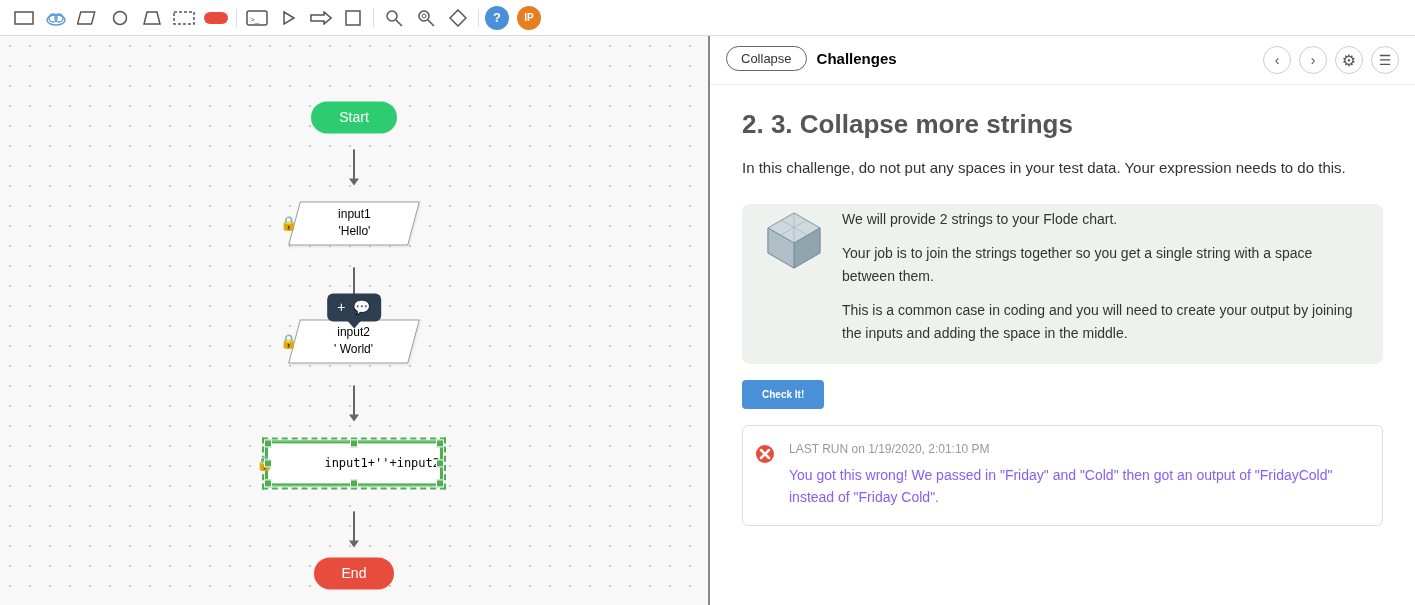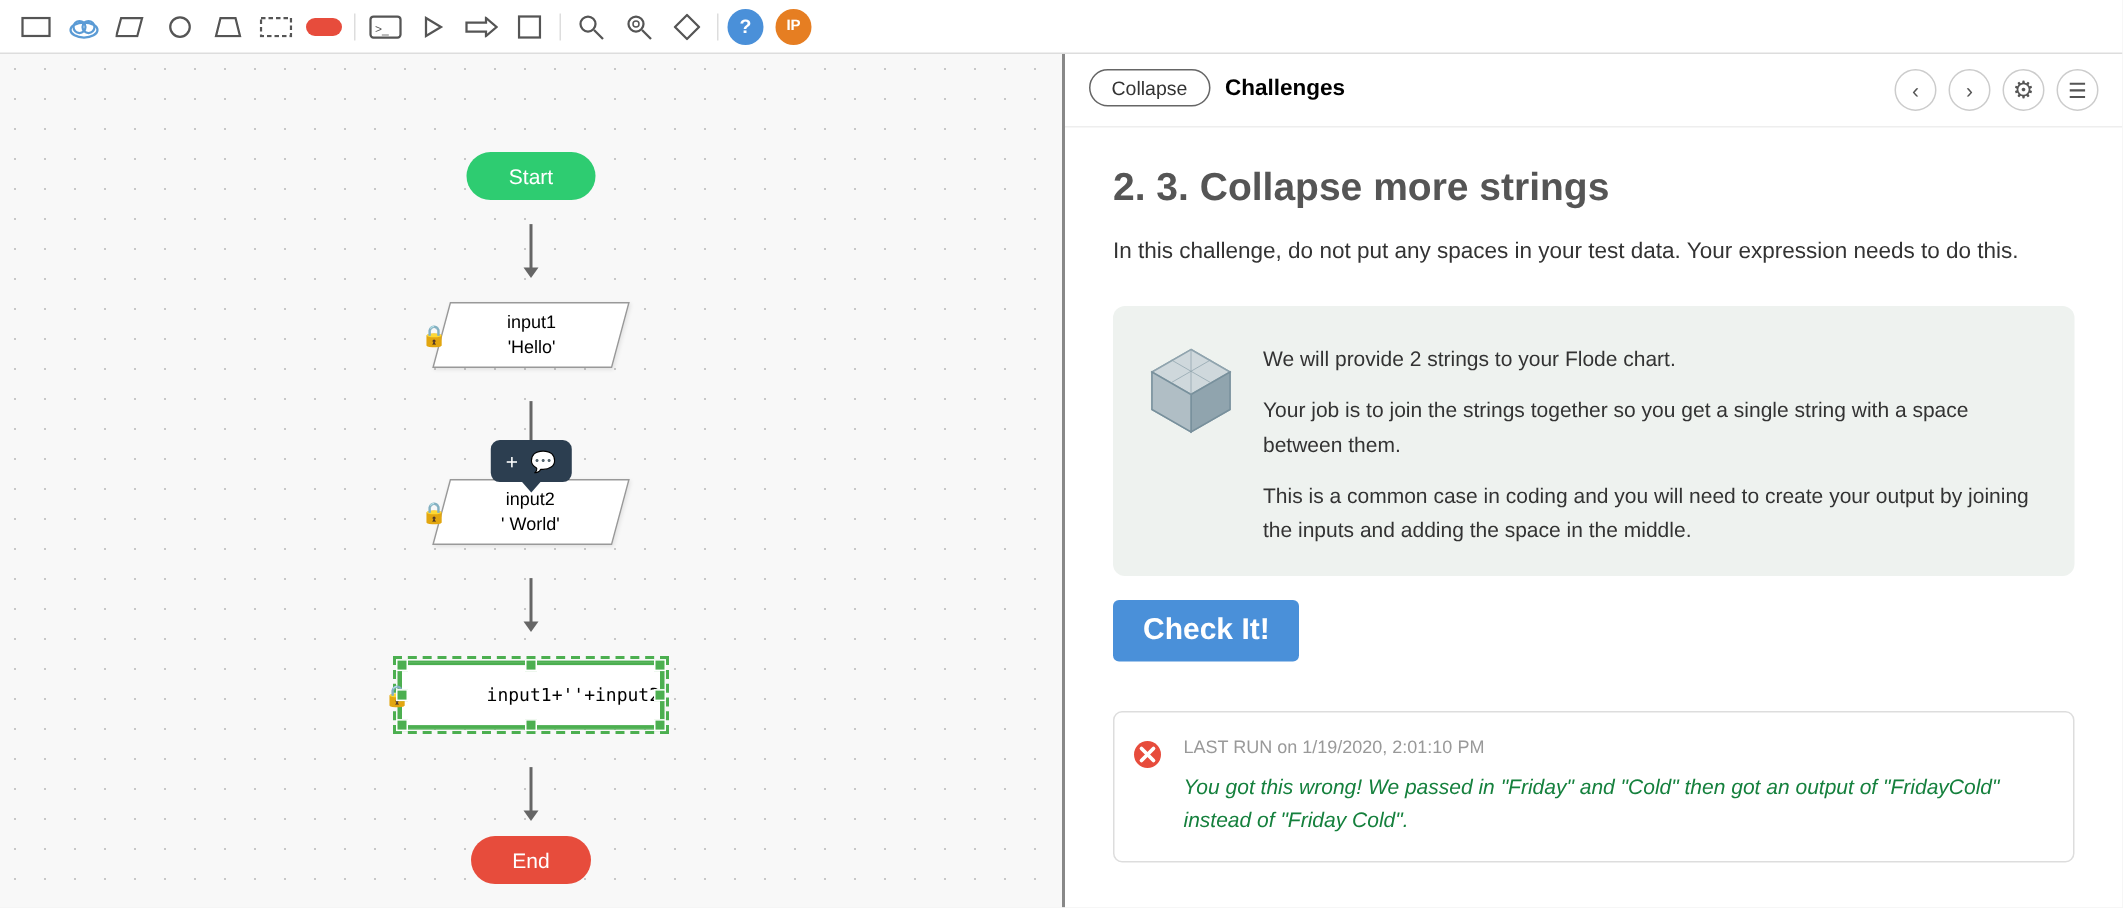--- a/index.html
+++ b/index.html
@@ -145,44 +145,44 @@
       font-size: 14px; color: #555;
     }
 
     
     .panel-content { padding: 24px 32px; flex: 1; overflow-y: auto; }
     .challenge-title { font-size: 26px; font-weight: 700; color: #555; margin-bottom: 16px; }
     .challenge-desc { font-size: 15px; color: #333; line-height: 1.6; margin-bottom: 24px; }
 
     
     .challenge-card {
-      background: #eef2ef; border-radius: 8px; padding: 24px 20px 20px 20px;
+      background: #eef2ef; border-radius: 8px; padding: 4px 20px 20px 20px;
       display: flex; gap: 20px; align-items: flex-start; margin-bottom: 16px;
     }
     .challenge-card-text { font-size: 14px; color: #333; line-height: 1.6; }
     .challenge-card-text p { margin-bottom: 12px; }
     .challenge-card-text p:last-child { margin-bottom: 0; }
 
     .check-btn {
       background: #4a90d9; color: white; border: none; border-radius: 4px;
-      padding: 9px 20px; font-size: 20px; font-weight: 600; cursor: pointer;
-      margin-bottom: 33px;
+      padding: 9px 20px; font-size: 10px; font-weight: 600; cursor: pointer;
+      margin-bottom: 16px;
     }
 
     
     .result-card {
       border: 1px solid #ddd; border-radius: 6px; padding: 16px 16px 16px 12px;
       display: flex; gap: 14px; align-items: flex-start;
       background: white;
     }
     .result-icon { flex-shrink: 0; margin-top: 2px; }
     .result-content {}
     .result-meta { font-size: 12px; color: #666; margin-bottom: 8px; font-weight: 600; }
     .result-meta span { color: #999; font-weight: 400; }
-    .result-text { font-size: 14px; color: #15803d; line-height: 1.6; font-style: italic; }
+    .result-text { font-size: 14px; color: #8b5cf6; line-height: 1.6; }
 
     
     .box-3d {
       width: 60px; height: 60px; position: relative;
     }
   </style>
 </head>
 <body>
 
 <div class="toolbar">

